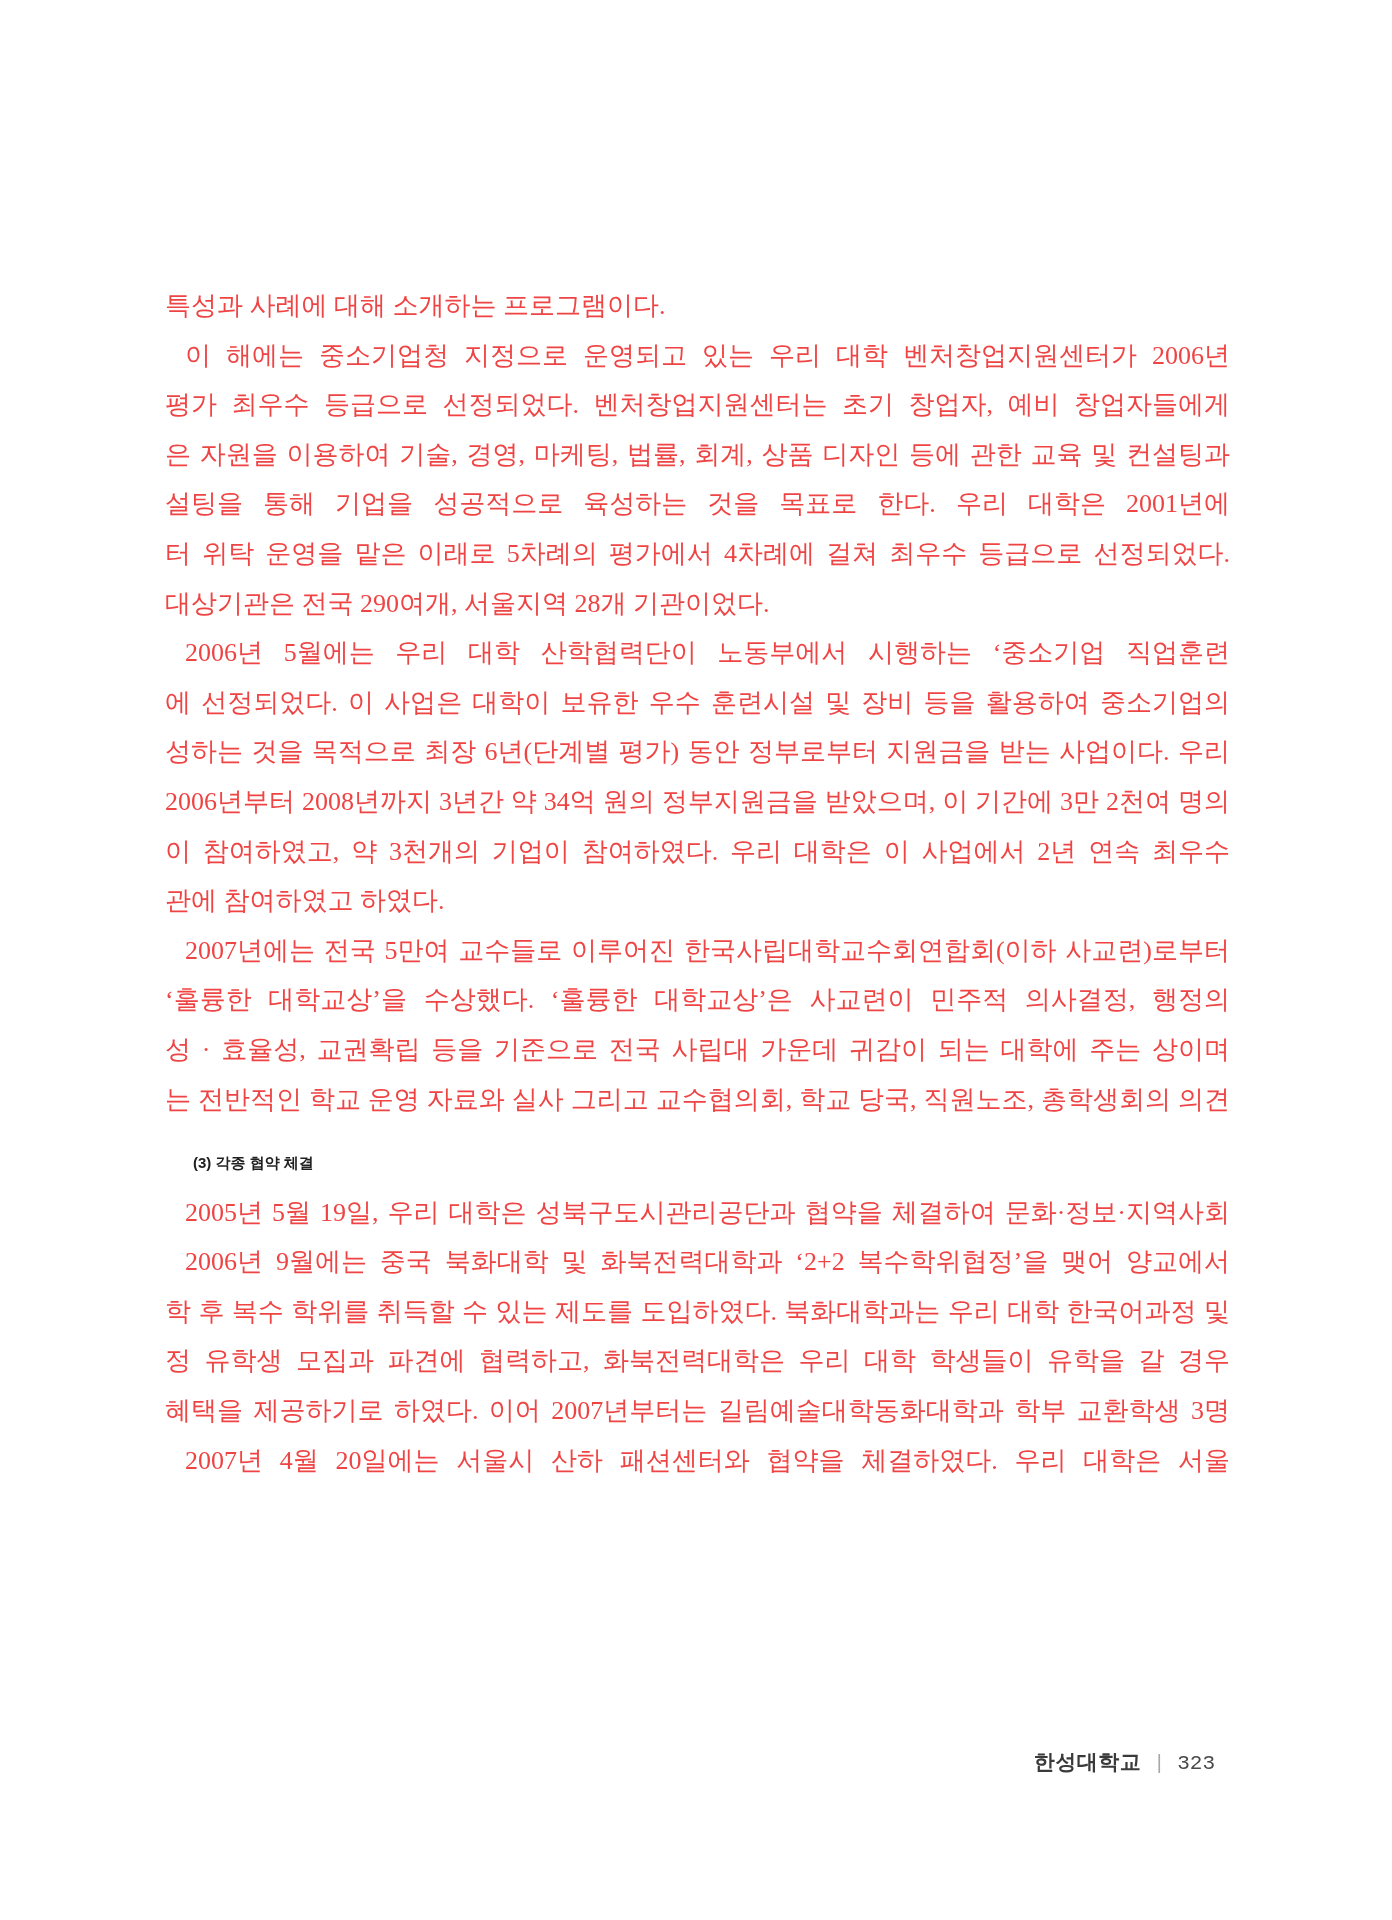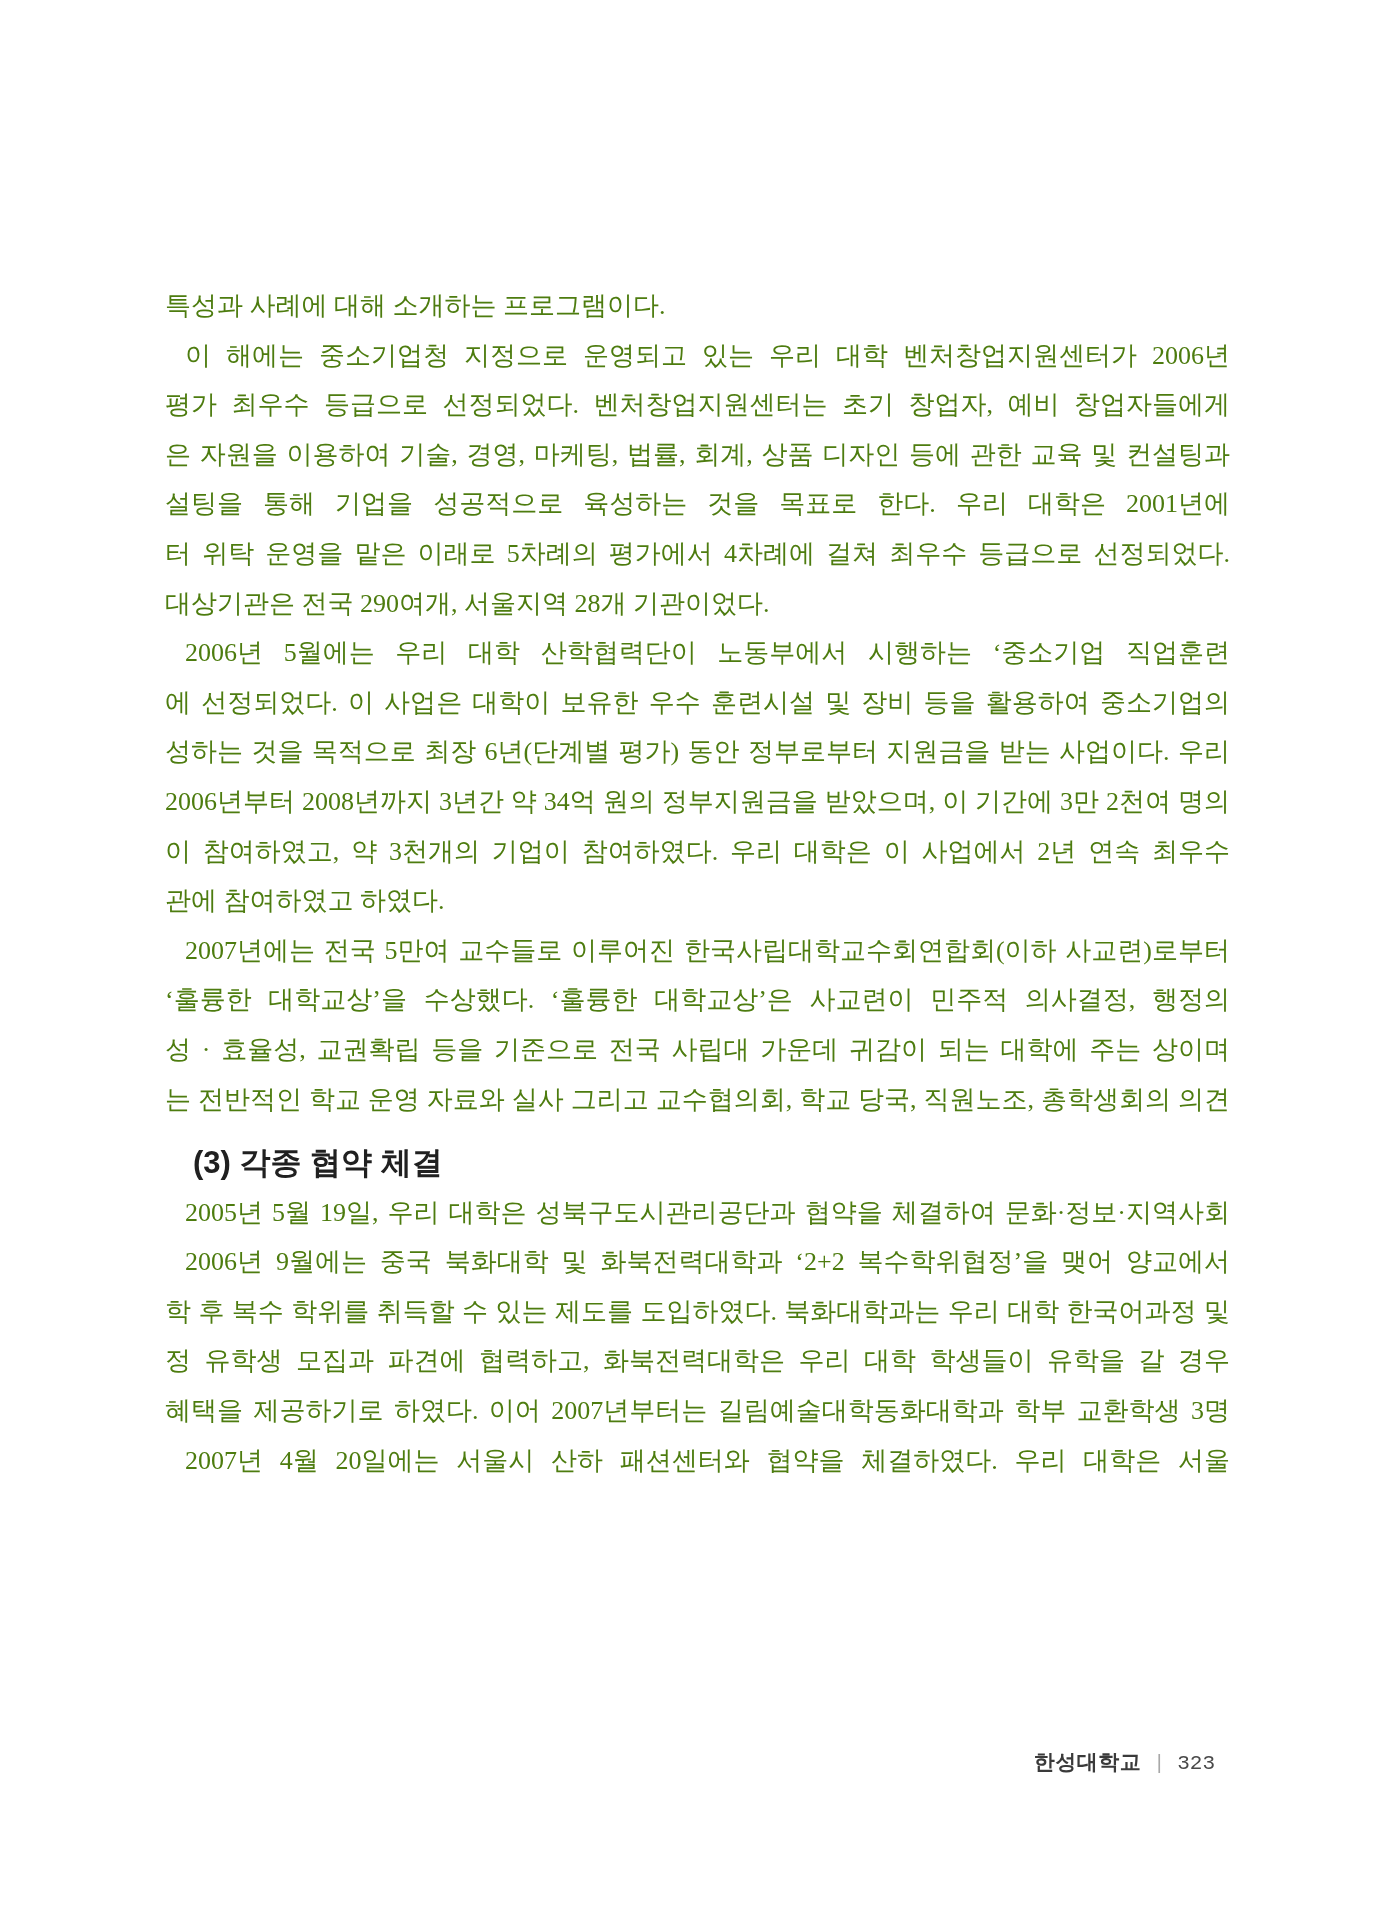--- a/index.html
+++ b/index.html
@@ -17,39 +17,39 @@
   .content {
     position: absolute;
     left: 165px;
     top: 281px;
     width: 1065px;
   }
   .line {
     height: 49.6px;
     line-height: 49.6px;
     font-size: 26px;
-    color: #4d7c0f;
+    color: #ef4444;
     font-family: "Liberation Serif", "DejaVu Serif", serif;
     white-space: nowrap;
     overflow: visible;
   }
   .line.justify {
     white-space: normal;
     text-align: justify;
     text-align-last: justify;
     word-break: keep-all;
     overflow: hidden;
   }
   .line.indent {
     text-indent: 20px;
   }
   .line.heading {
     font-family: "Liberation Sans", "DejaVu Sans", sans-serif;
     font-weight: bold;
-    font-size: 31px;
+    font-size: 15px;
     color: #202020;
     margin-top: 14px;
     text-indent: 28px;
   }
   .footer {
     position: absolute;
     top: 1748px;
     right: 177px;
     display: flex;
     align-items: center;

